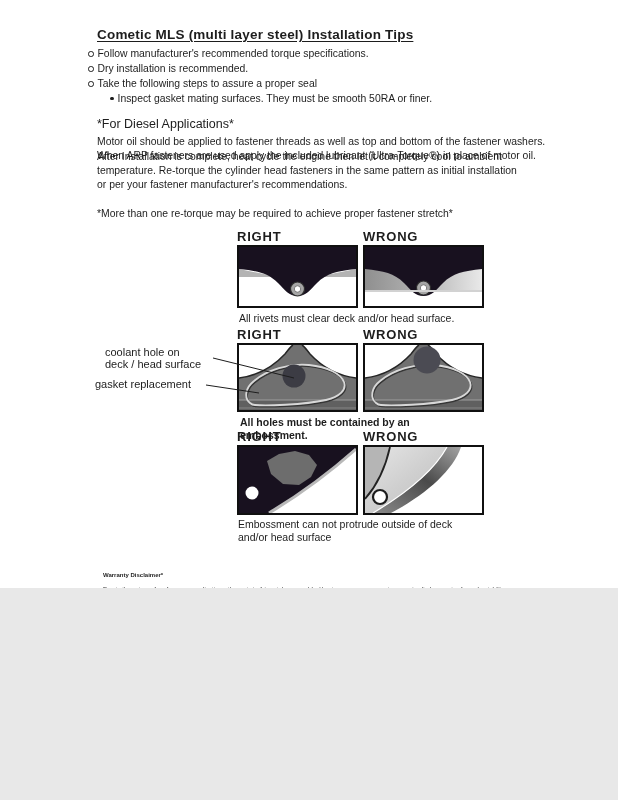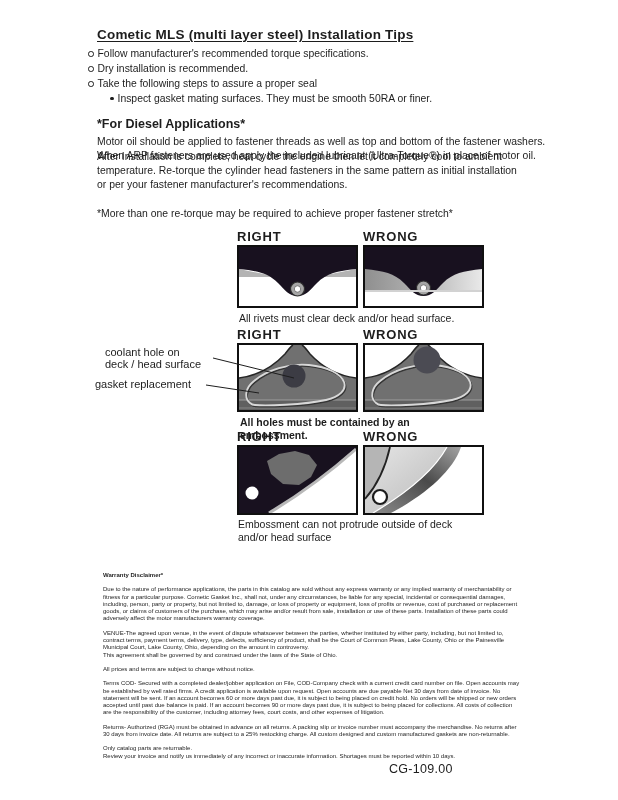--- a/index.html
+++ b/index.html
@@ -1,36 +1,36 @@
 <!DOCTYPE html>
 <html><head>
 <meta charset="utf-8">
 <style>
   html,body { margin:0; padding:0; background:#e8e8e8; }
   .page {
-    position:relative; width:618px; height:800px; margin:0 auto;
+    position:relative; width:618px; height:588px; margin:0 auto;
     background:#ffffff; overflow:hidden;
     font-family:"Liberation Sans", sans-serif; color:#1d1d1d;
   }
   .prewrap { white-space:pre-line; }
 
   .title {
     position:absolute; left:97px; top:27px;
     font-size:13.5px; font-weight:bold; letter-spacing:0.2px;
     text-decoration:underline; text-underline-offset:2px;
   }
 
   .tips { position:absolute; left:88px; top:46px; width:450px; font-size:10.4px; line-height:15px;text-align:center; }
   .tip-row { display:flex; align-items:flex-start; }
   .tip-row.sub { padding-left:22px; }
   .mk { flex:0 0 auto; margin-right:4px; }
   .mk-circle { width:3.5px; height:3.5px; border:1px solid #1d1d1d; border-radius:50%; margin-top:5px; }
   .mk-dot { width:3.5px; height:3.5px; background:#1d1d1d; border-radius:50%; margin-top:5.5px; }
 
-  .diesel-heading { position:absolute; left:97px; top:117px; font-size:12.5px; font-weight:bold; }
+  .diesel-heading { position:absolute; left:97px; top:117px; font-size:12.5px; font-weight:normal; }
   .para { position:absolute; left:97px; width:450px; font-size:10.4px; line-height:14px; }
   .para-oil { top:135px; }
   .para-heat { top:150px; }
   .para-retorque { top:207px; }
 
   .dg-hdr { position:absolute; width:121px; text-align:left; font-size:13px; font-weight:bold; letter-spacing:0.8px; }
   .hdr-l { left:237px; } .hdr-r { left:363px; }
   .hdr-row1 { top:229px; } .hdr-row2 { top:327px; } .hdr-row3 { top:429px; }
 
   .dg-box { position:absolute; width:117px; border:2px solid #101010; background:#fff; font-size:0; }

